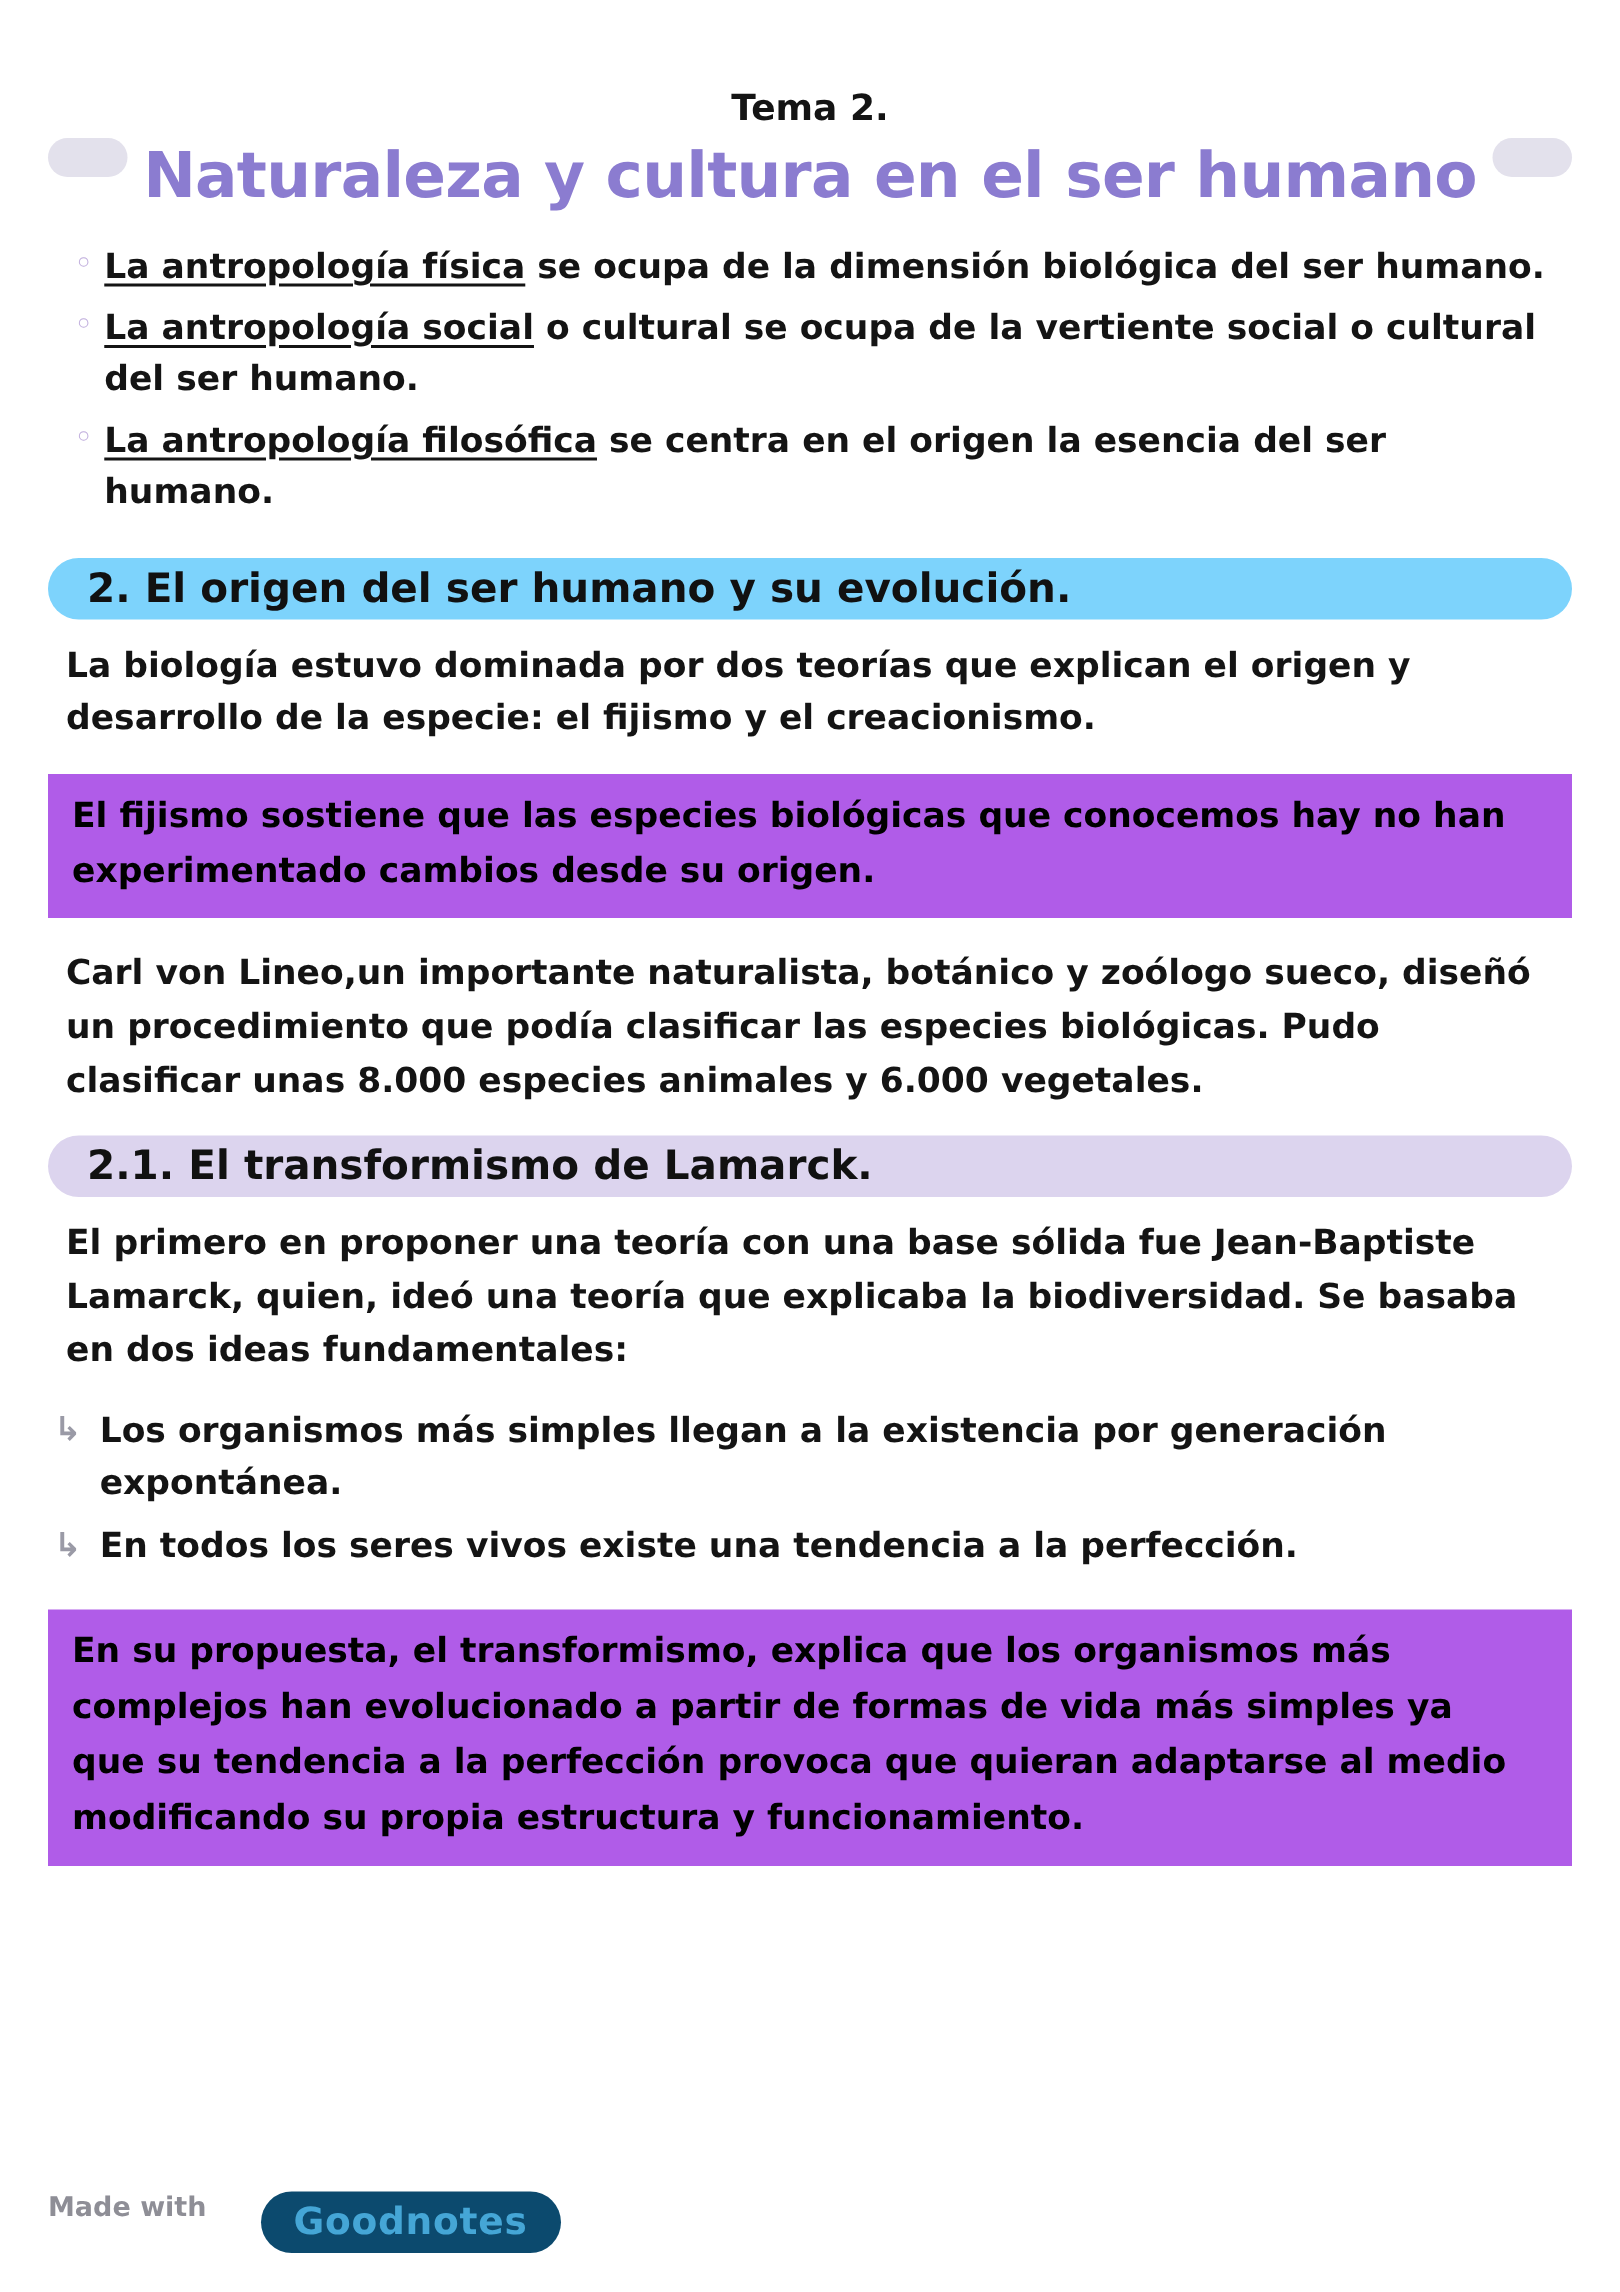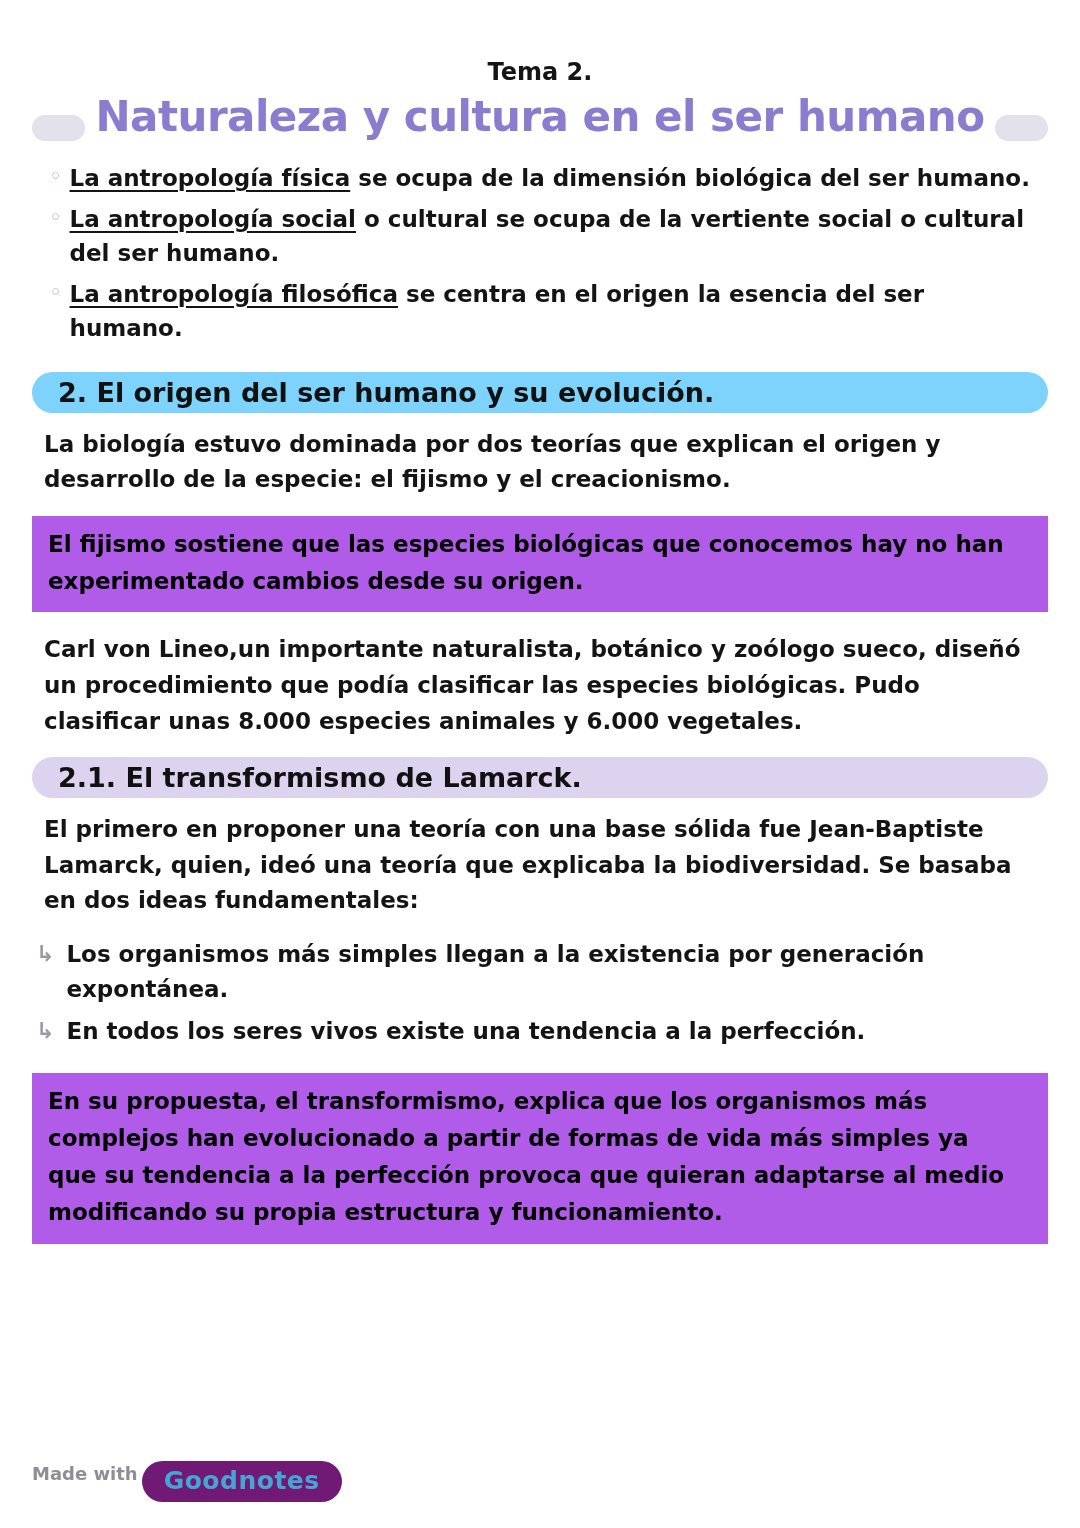--- a/index.html
+++ b/index.html
@@ -16,21 +16,21 @@
 
   
   .supertitle {
     text-align: center;
     font-size: 24px;
     font-weight: bold;
     margin-bottom: 6px;
   }
   .title-row {
     display: flex;
-    align-items: flex-end;
+    align-items: flex-start;
     justify-content: center;
     gap: 10px;
     margin-bottom: 20px;
   }
   .title-capsule {
     height: 26px;
     border-radius: 14px;
     background: #e3e1ec;
     flex: 1 1 auto;
     max-width: 140px;
@@ -112,36 +112,35 @@
     margin-right: 12px;
     flex: 0 0 auto;
   }
 
   
   .footer {
     position: absolute;
     left: 32px;
     bottom: 26px;
     display: flex;
-    align-items: center;
+    gap: 32px;
   }
   .made-with {
     color: #8e8e96;
     font-size: 18px;
     font-weight: bold;
     margin-right: 8px;
     position: relative;
     z-index: 2;
   }
   .goodnotes-pill {
-    background: #701a75;
+    background: #0c4a6e;
     border-radius: 22px;
     padding: 5px 22px 7px 22px;
     margin-left: -4px;
-    margin-top: 16px;
   }
   .goodnotes-brand {
     color: #45a6d6;
     font-size: 25px;
     font-weight: bold;
     letter-spacing: 0.5px;
   }
 </style>
 </head>
 <body>

